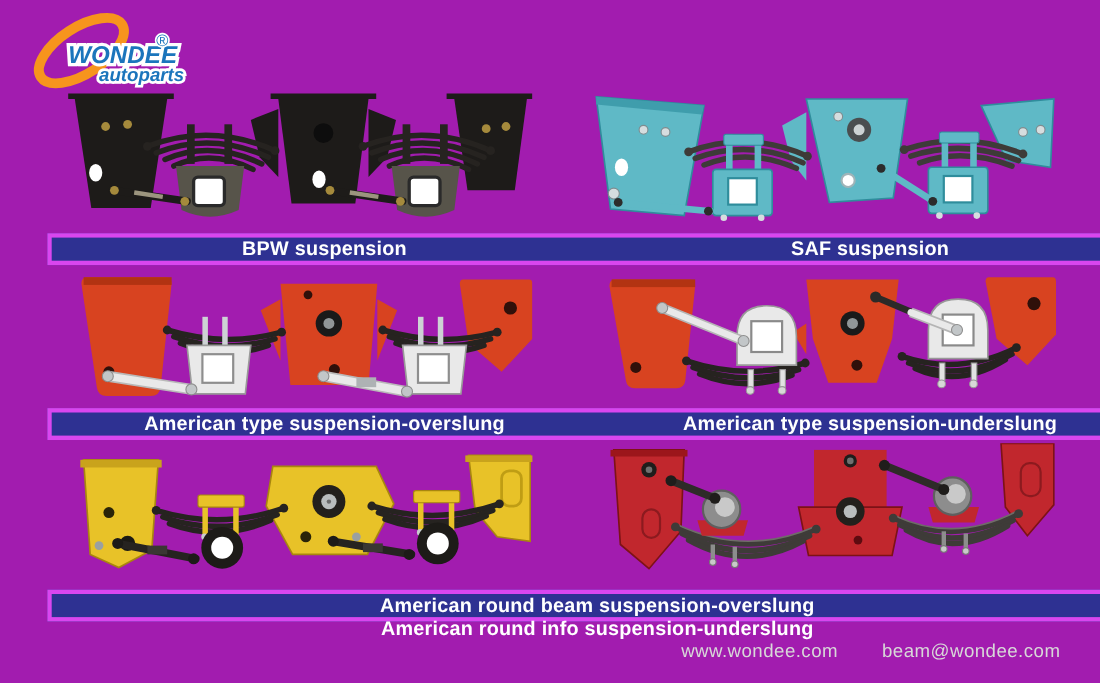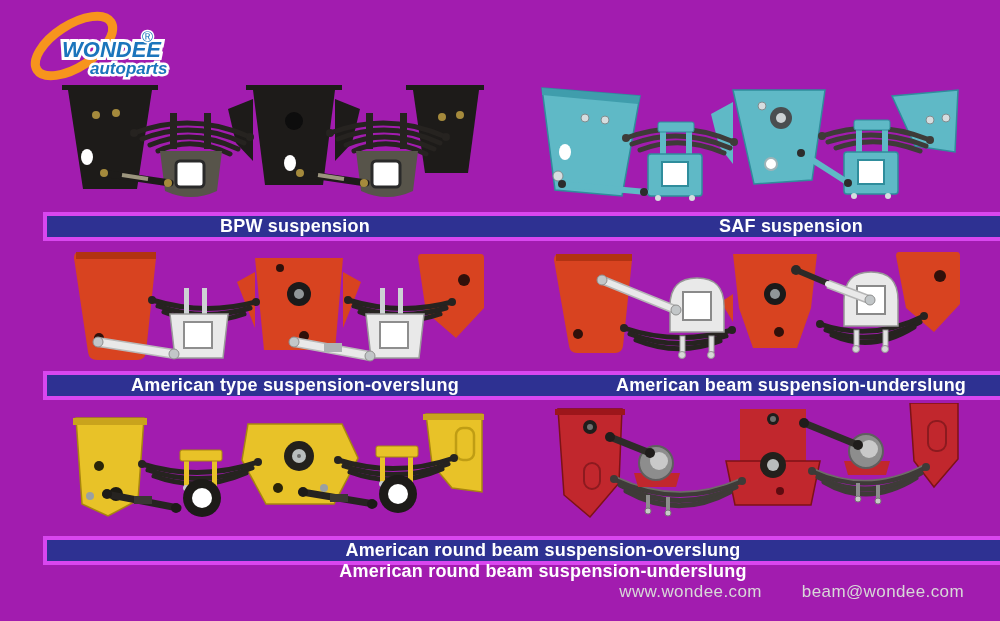--- a/index.html
+++ b/index.html
@@ -278,21 +278,21 @@
       <circle cx="268" cy="26" r="5" fill="#2c2a28"></circle>
       <circle cx="342" cy="56" r="5" fill="#c2c6c8" stroke="#8e8e8e"></circle>
     </svg>
   </div>
 
   <div class="banner" id="banner2">
     <div class="half">
       <span>American type suspension-overslung</span>
     </div>
     <div class="half">
-      <span>American beam suspension-underslung</span>
+      <span>American type suspension-underslung</span>
     </div>
   </div>
 
   <div class="cell" id="cell-r3l">
     <svg viewBox="0 0 430 128" class="v-rbo">
 
       <polygon points="24,12 92,12 86,94 56,110 30,98" class="h" stroke="#a8860e" stroke-width="1.5"></polygon>
       <rect x="21" y="12" width="74" height="7" fill="#c9a31c"></rect>
       <circle cx="47" cy="60" r="5" fill="#2a2408"></circle>
       <circle cx="64" cy="88" r="7" fill="#1c1a14"></circle>
@@ -402,21 +402,21 @@
       <circle cx="330" cy="96" r="3" fill="#c9c9c9" stroke="#777"></circle>
       <circle cx="350" cy="98" r="3" fill="#c9c9c9" stroke="#777"></circle>
     </svg>
   </div>
 
   <div class="banner" id="banner3">
     <div class="half">
       <span>American round beam suspension-overslung</span>
     </div>
     <div class="half">
-      <span>American round beam suspension-underslung</span>
+      <span>American round info suspension-underslung</span>
     </div>
   </div>
 
   <div class="footer">
     <span>www.wondee.com</span>
     <span>beam@wondee.com</span>
   </div>
 
 </div>
 

